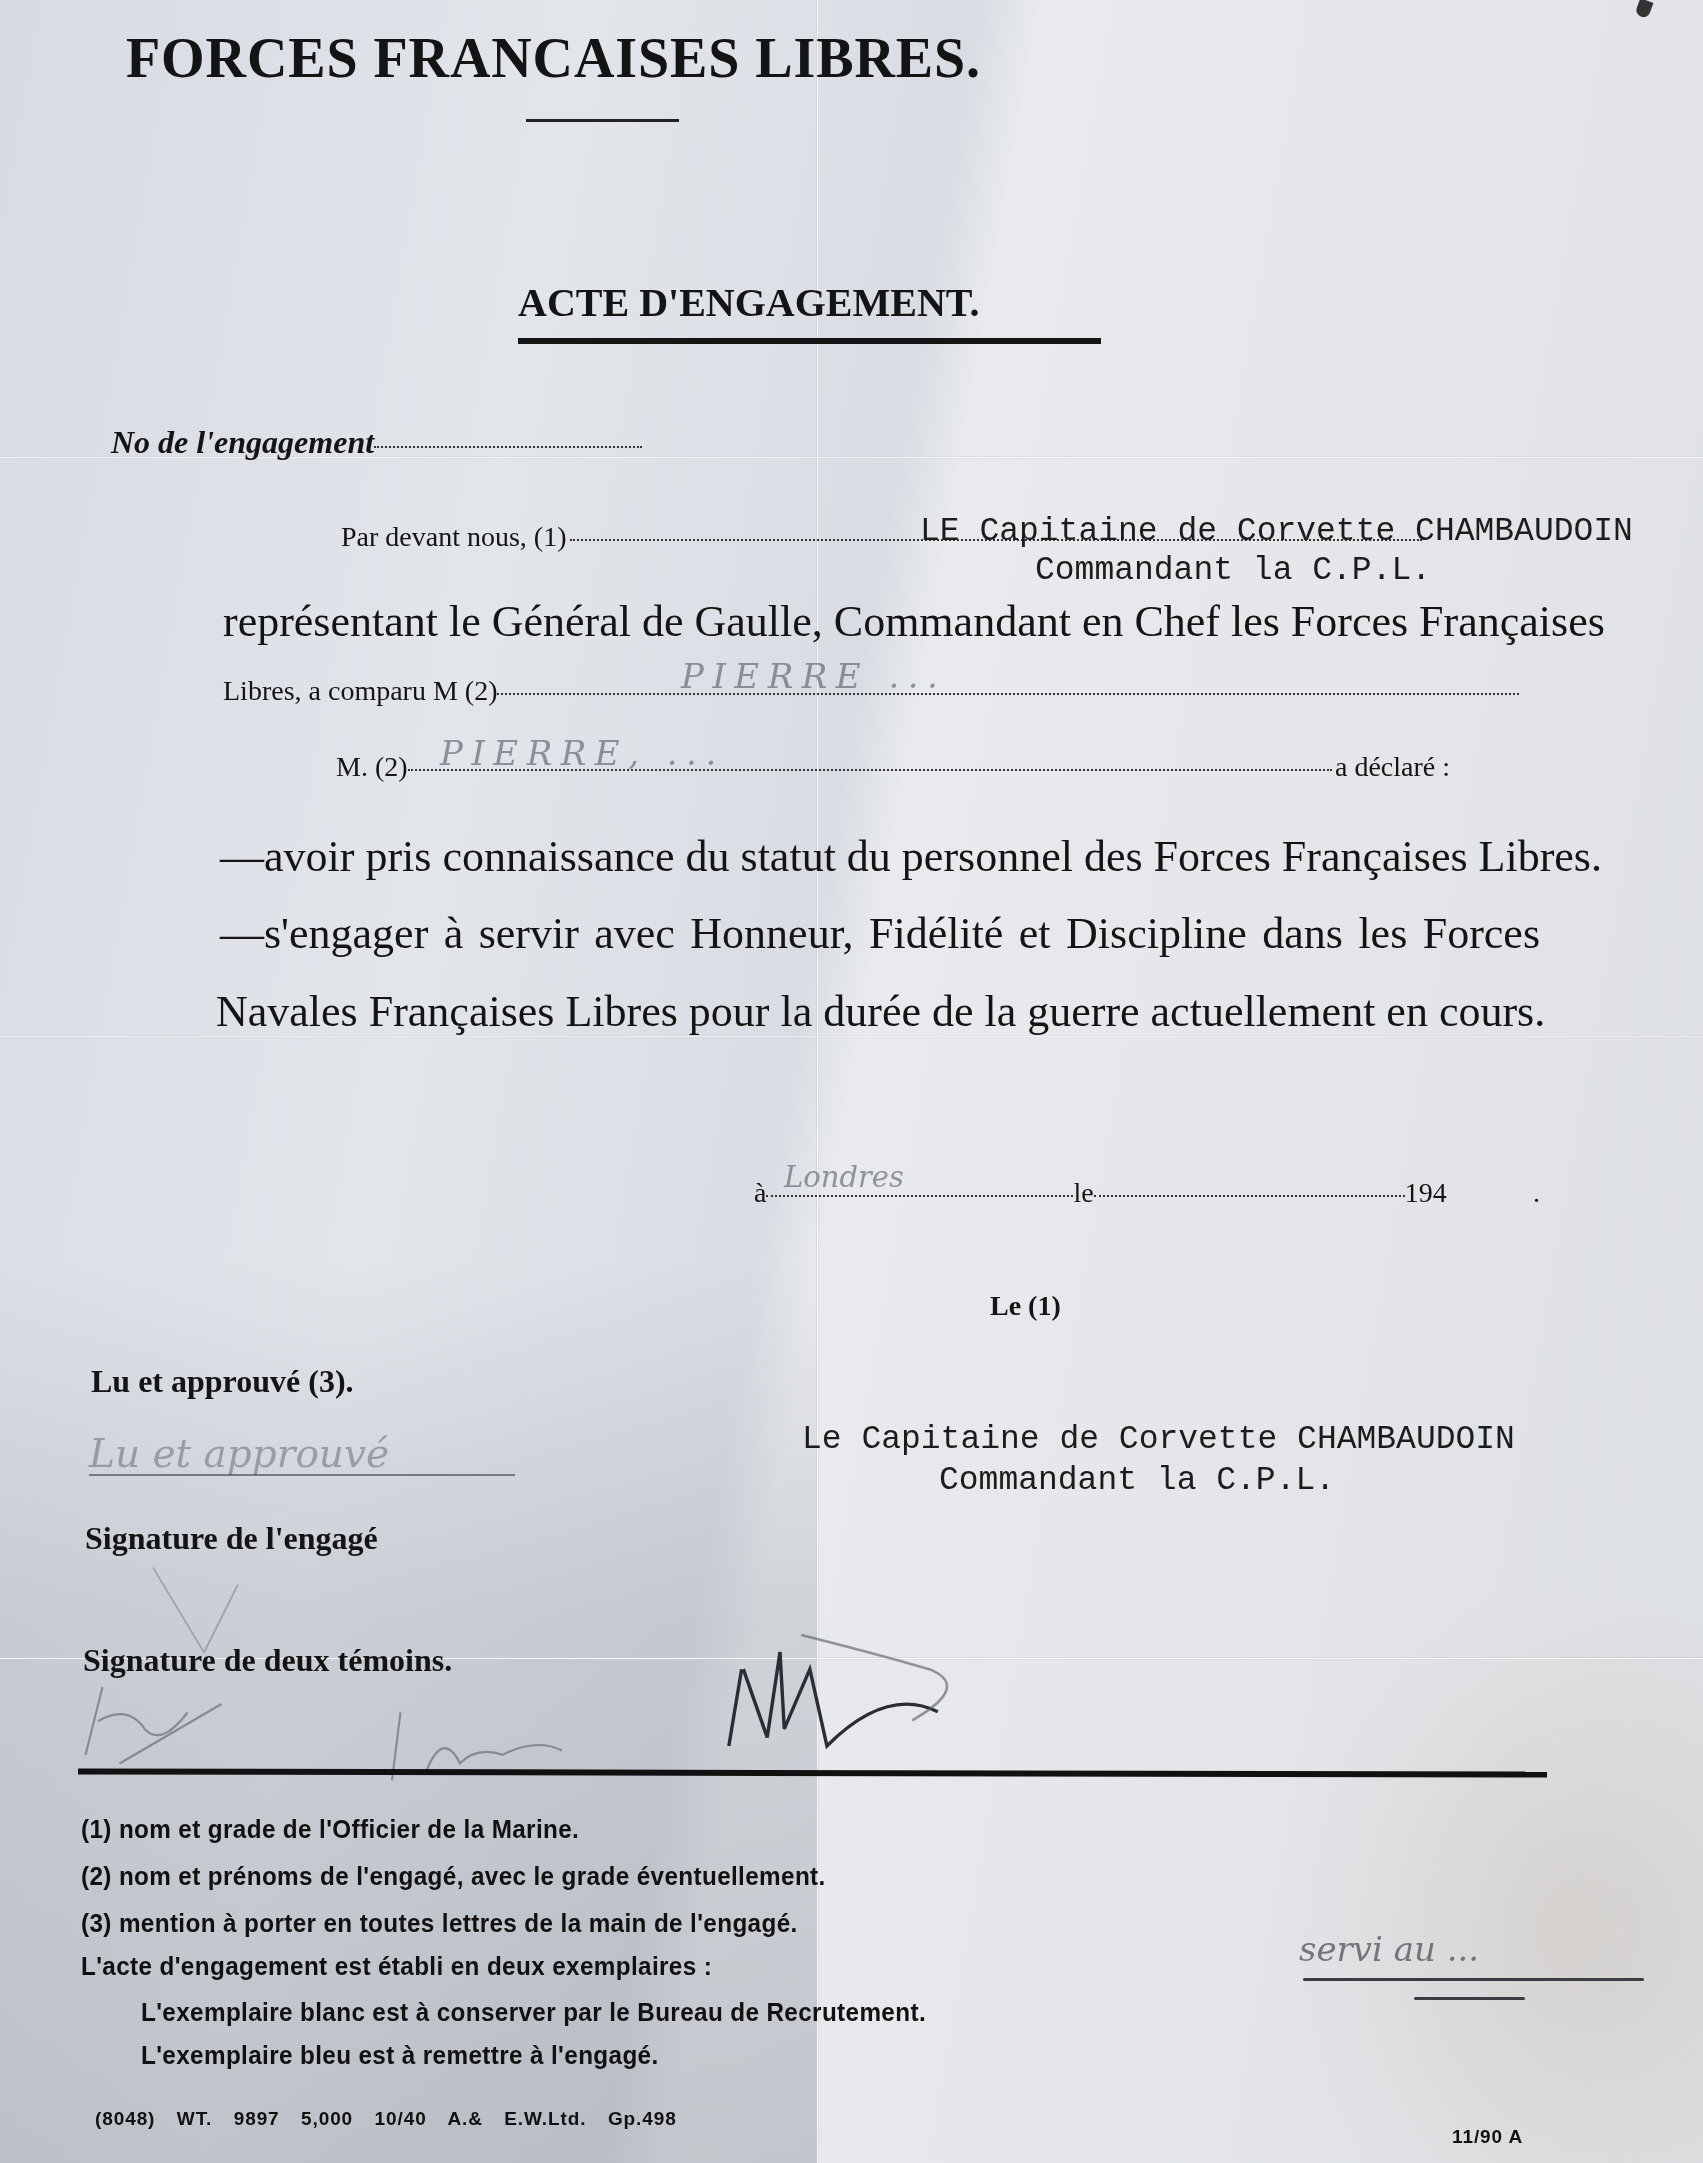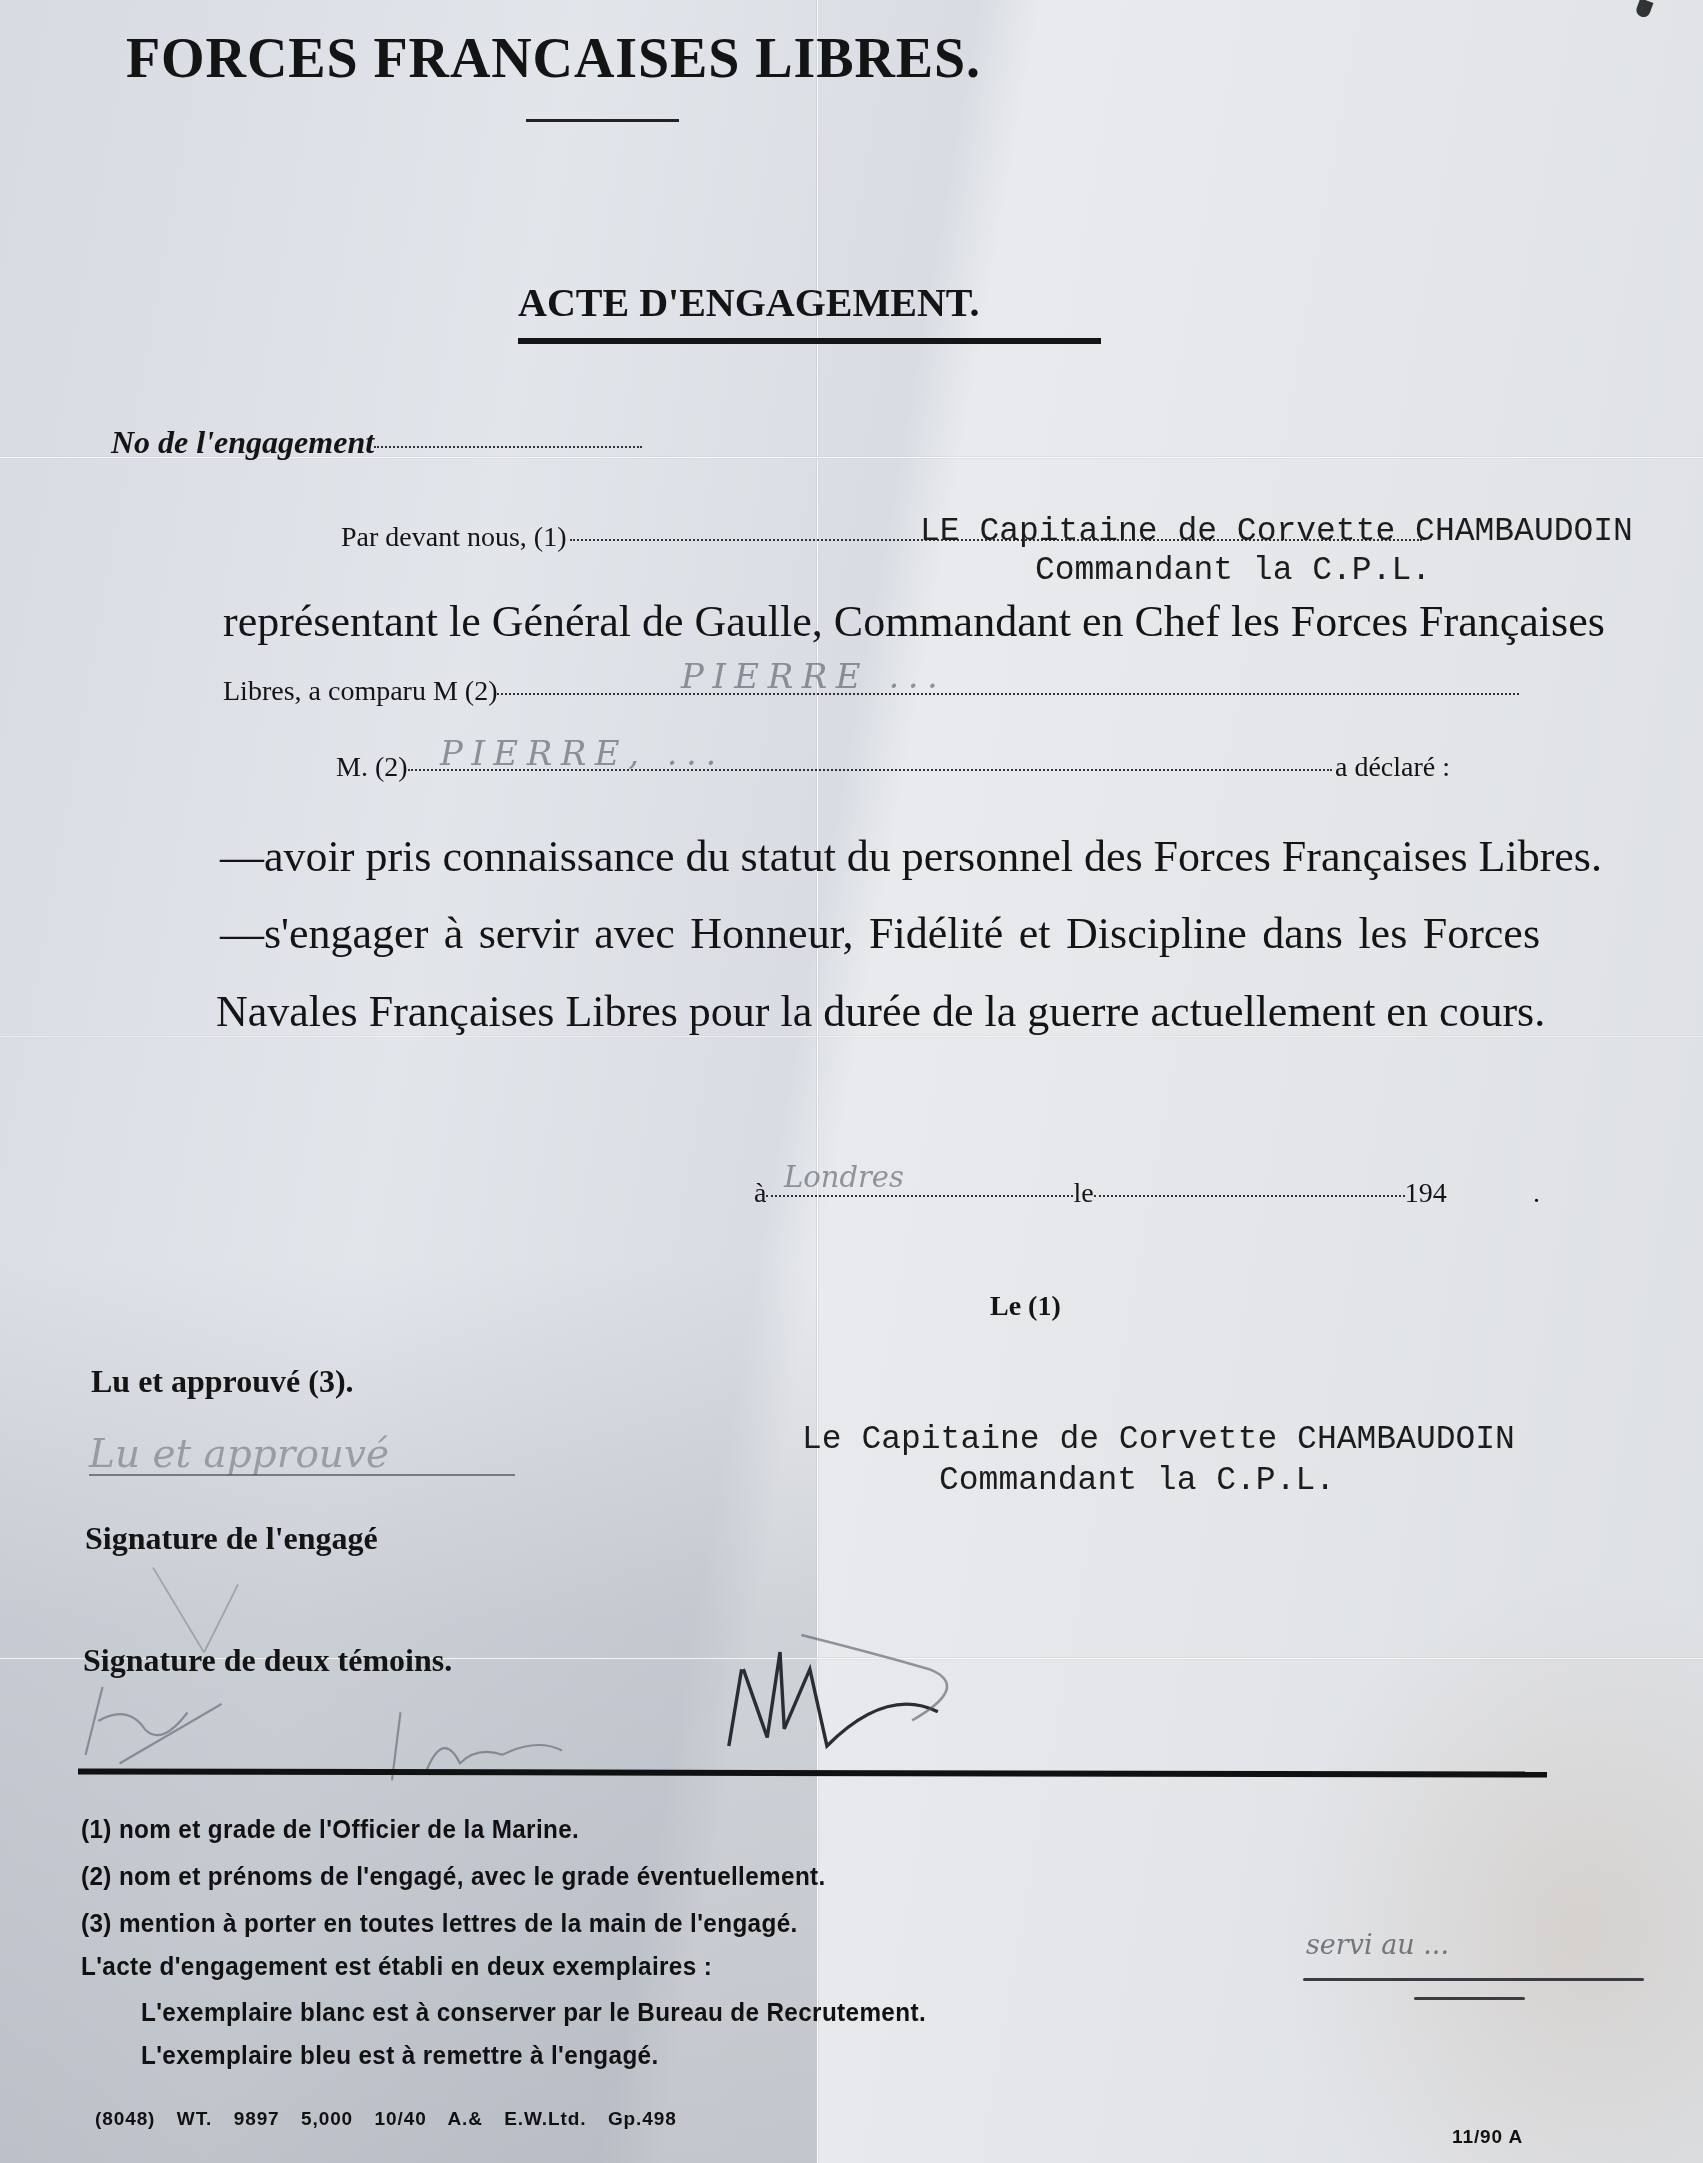--- a/index.html
+++ b/index.html
@@ -116,19 +116,19 @@
 
 <div class="thick-rule"></div>
 
 <div class="footnote" style="left:81px; top:1814px;">(1) nom et grade de l'Officier de la Marine.</div>
 <div class="footnote" style="left:81px; top:1861px;">(2) nom et prénoms de l'engagé, avec le grade éventuellement.</div>
 <div class="footnote" style="left:81px; top:1908px;">(3) mention à porter en toutes lettres de la main de l'engagé.</div>
 <div class="footnote" style="left:81px; top:1951px;">L'acte d'engagement est établi en deux exemplaires :</div>
 <div class="footnote" style="left:141px; top:1997px;">L'exemplaire blanc est à conserver par le Bureau de Recrutement.</div>
 <div class="footnote" style="left:141px; top:2040px;">L'exemplaire bleu est à remettre à l'engagé.</div>
 
-<div class="abs hand" style="left:1299px; top:1929px; font-size:27px; color:rgba(70,72,80,0.7);margin-left:7px;">servi au ...</div>
+<div class="abs hand" style="left:1299px; top:1929px; font-size:34px; color:rgba(70,72,80,0.7);">servi au ...</div>
 <div class="abs" style="left:1303px; top:1978px; width:341px; height:3.4px; background:#3a3c42; border-radius:1.7px;"></div>
 <div class="abs" style="left:1414px; top:1997px; width:111px; height:2.6px; background:#3a3c42; border-radius:1.7px;"></div>
 
 <div class="footer-code" style="left:95px; top:2108px; word-spacing:15.3px;">(8048) WT. 9897 5,000 10/40 A.&amp; E.W.Ltd. Gp.498</div>
 <div class="footer-code" style="left:1452px; top:2126px;">11/90 A</div>
 
 
 </body></html>

